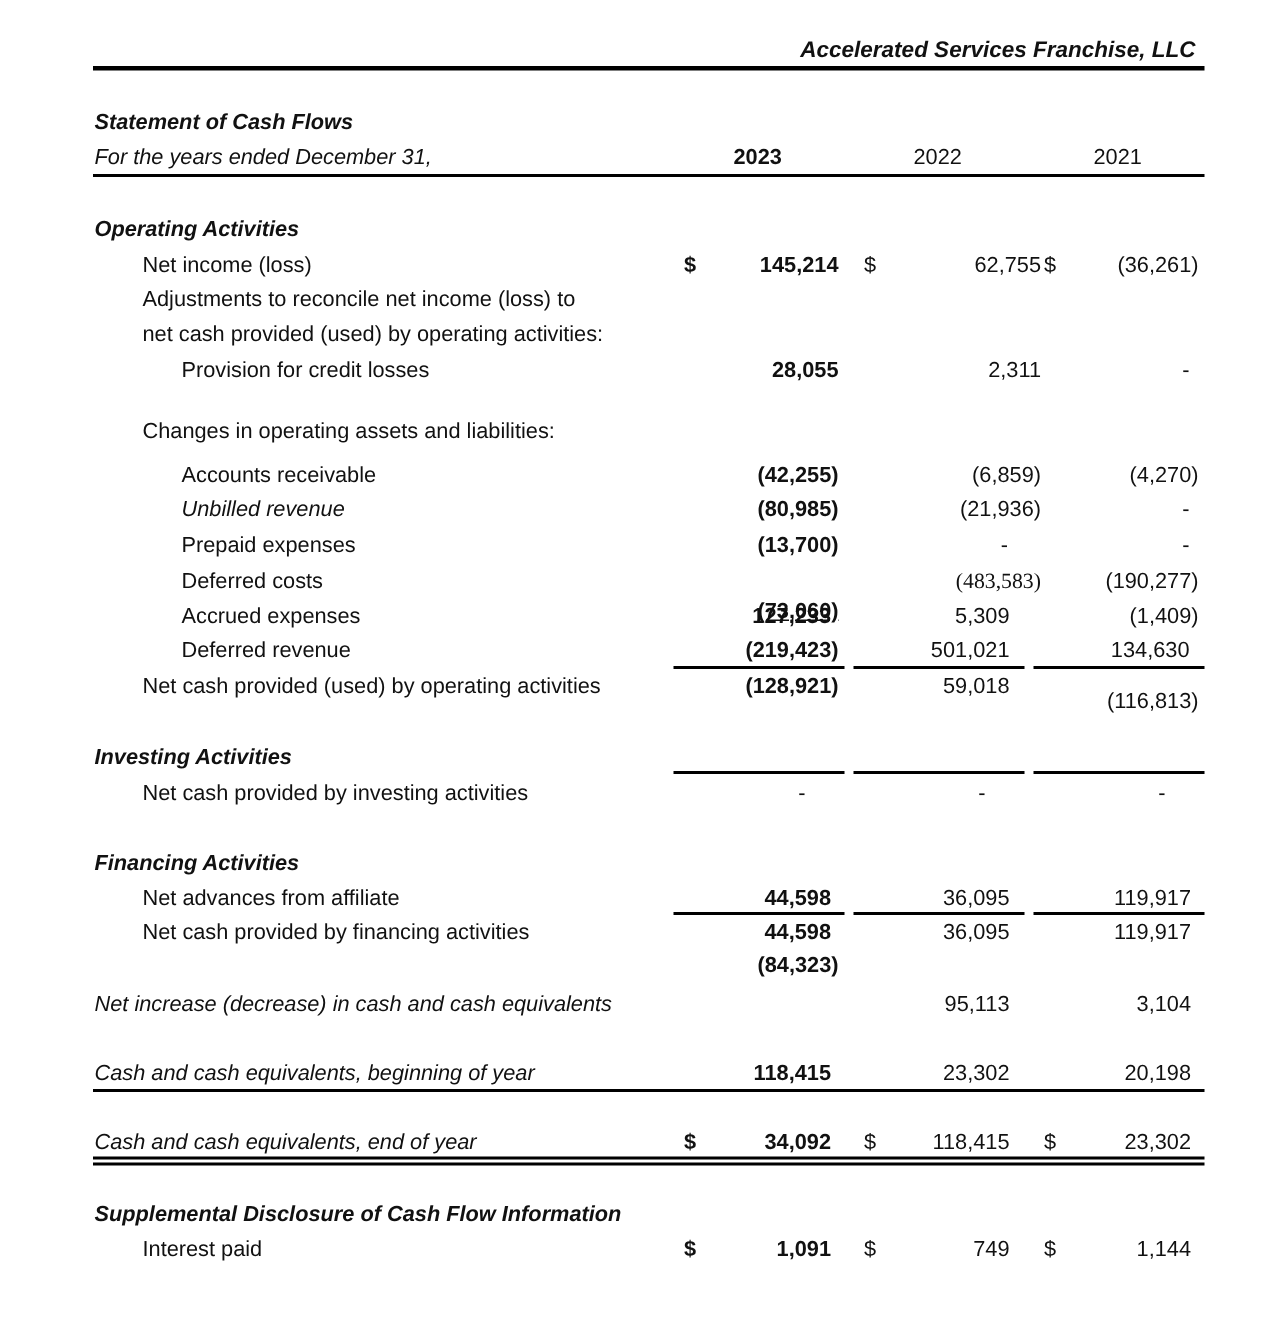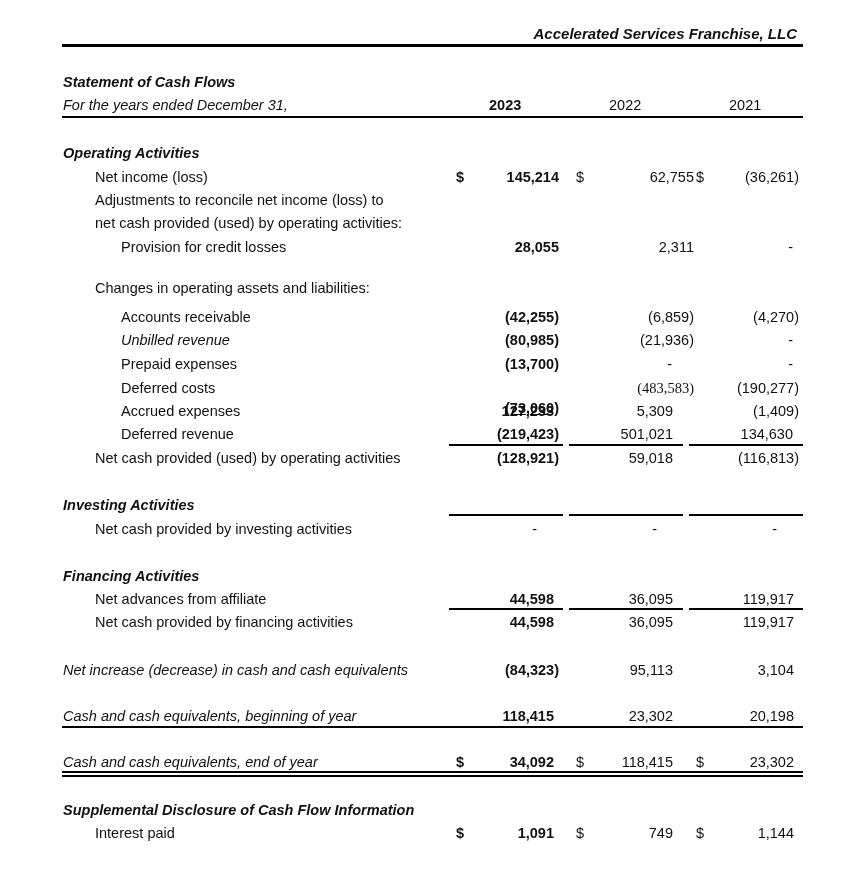--- a/index.html
+++ b/index.html
@@ -80,21 +80,21 @@
 <div class="num c2" style="top:426px; right:180px;">501,021</div>
 <div class="num c3" style="top:426px; right:60px;">134,630</div>
 
 <div class="rule" style="left:449px; top:444px; width:114px; height:2px;"></div>
 <div class="rule" style="left:569px; top:444px; width:114px; height:2px;"></div>
 <div class="rule" style="left:689px; top:444px; width:114px; height:2px;"></div>
 
 <div class="lbl l1" style="top:450px;">Net cash provided (used) by operating activities</div>
 <div class="num c1 bold" style="top:450px;margin-left:20px;">(128,921)</div>
 <div class="num c2" style="top:450px; right:180px;">59,018</div>
-<div class="num c3" style="top:450px;margin-left:12px;">(116,813)</div>
+<div class="num c3" style="top:460px;margin-left:12px;">(116,813)</div>
 
 <div class="lbl l0 bold" style="top:497px;">Investing Activities</div>
 <div class="rule" style="left:449px; top:514px; width:114px; height:2px;"></div>
 <div class="rule" style="left:569px; top:514px; width:114px; height:2px;"></div>
 <div class="rule" style="left:689px; top:514px; width:114px; height:2px;"></div>
 <div class="lbl l1" style="top:521px;">Net cash provided by investing activities</div>
 <div class="num c1" style="top:521px; right:316px;">-</div>
 <div class="num c2" style="top:521px; right:196px;">-</div>
 <div class="num c3" style="top:521px; right:76px;">-</div>
 
@@ -105,21 +105,21 @@
 <div class="num c3" style="top:591px; right:59px;">119,917</div>
 <div class="rule" style="left:449px; top:608px; width:114px; height:2px;"></div>
 <div class="rule" style="left:569px; top:608px; width:114px; height:2px;"></div>
 <div class="rule" style="left:689px; top:608px; width:114px; height:2px;"></div>
 <div class="lbl l1" style="top:614px;">Net cash provided by financing activities</div>
 <div class="num c1 bold" style="top:614px; right:299px;">44,598</div>
 <div class="num c2" style="top:614px; right:180px;">36,095</div>
 <div class="num c3" style="top:614px; right:59px;">119,917</div>
 
 <div class="lbl l0" style="top:662px;">Net increase (decrease) in cash and cash equivalents</div>
-<div class="num c1 bold" style="top:662px;">(84,323)</div>
+<div class="num c1 bold" style="top:636px;">(84,323)</div>
 <div class="num c2" style="top:662px; right:180px;">95,113</div>
 <div class="num c3" style="top:662px; right:59px;">3,104</div>
 
 <div class="lbl l0" style="top:708px;">Cash and cash equivalents, beginning of year</div>
 <div class="num c1 bold" style="top:708px; right:299px;">118,415</div>
 <div class="num c2" style="top:708px; right:180px;">23,302</div>
 <div class="num c3" style="top:708px; right:59px;">20,198</div>
 <div class="rule" style="left:62px; top:726px; width:741px; height:2px;"></div>
 
 <div class="lbl l0" style="top:754px;">Cash and cash equivalents, end of year</div>

